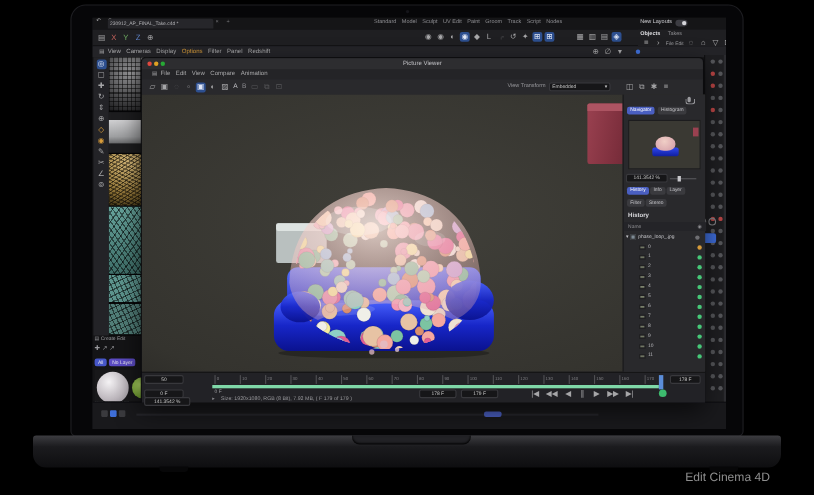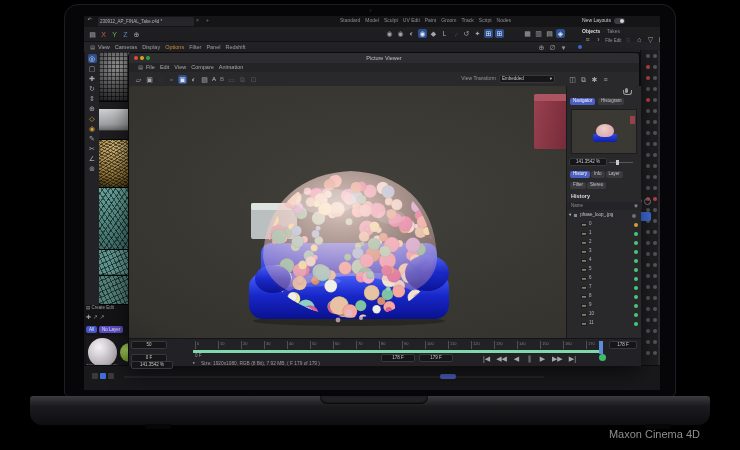--- a/index.html
+++ b/index.html
@@ -773,14 +773,14 @@
         <span id="status-ic">▸</span>
         <span id="status">Size: 1920x1080, RGB (8 Bit), 7.92 MB,  ( F 179 of 179 )</span>
       </div>
     </div>
   </div>
 
   <div id="base"></div>
   <div id="notch"></div>
   <div class="foot" style="left:145px"></div>
   <div class="foot" style="left:645px"></div>
-  <div id="caption">Maxon Cinema 4D</div>
+  <div id="caption">Edit Cinema 4D</div>
 </div>
 
 </body></html>

